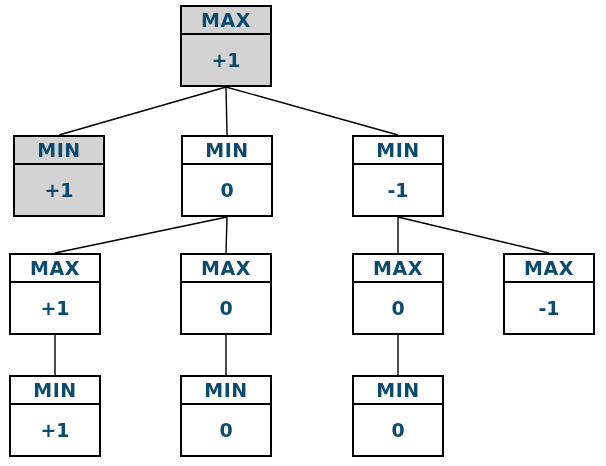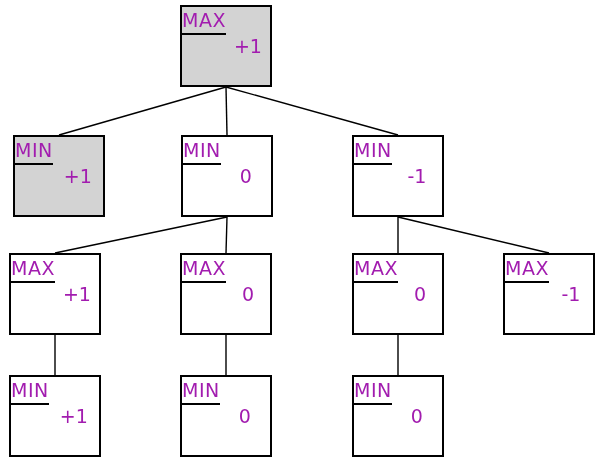--- a/index.html
+++ b/index.html
@@ -20,22 +20,23 @@
     left: 0;
     top: 0;
     width: 606px;
     height: 466px;
   }
   .node {
     position: absolute;
     box-sizing: border-box;
     border: 2px solid #000000;
     display: flex;
-    flex-direction: row;
-    color: #a21caf;
+    flex-direction: column;
+    color: #0c4a6e;
+    font-weight: bold;
   }
   .node-header {
     box-sizing: border-box;
     border-bottom: 2px solid #000000;
     display: flex;
     align-items: center;
     justify-content: center;
     font-size: 19px;
     letter-spacing: 0.5px;
   }

